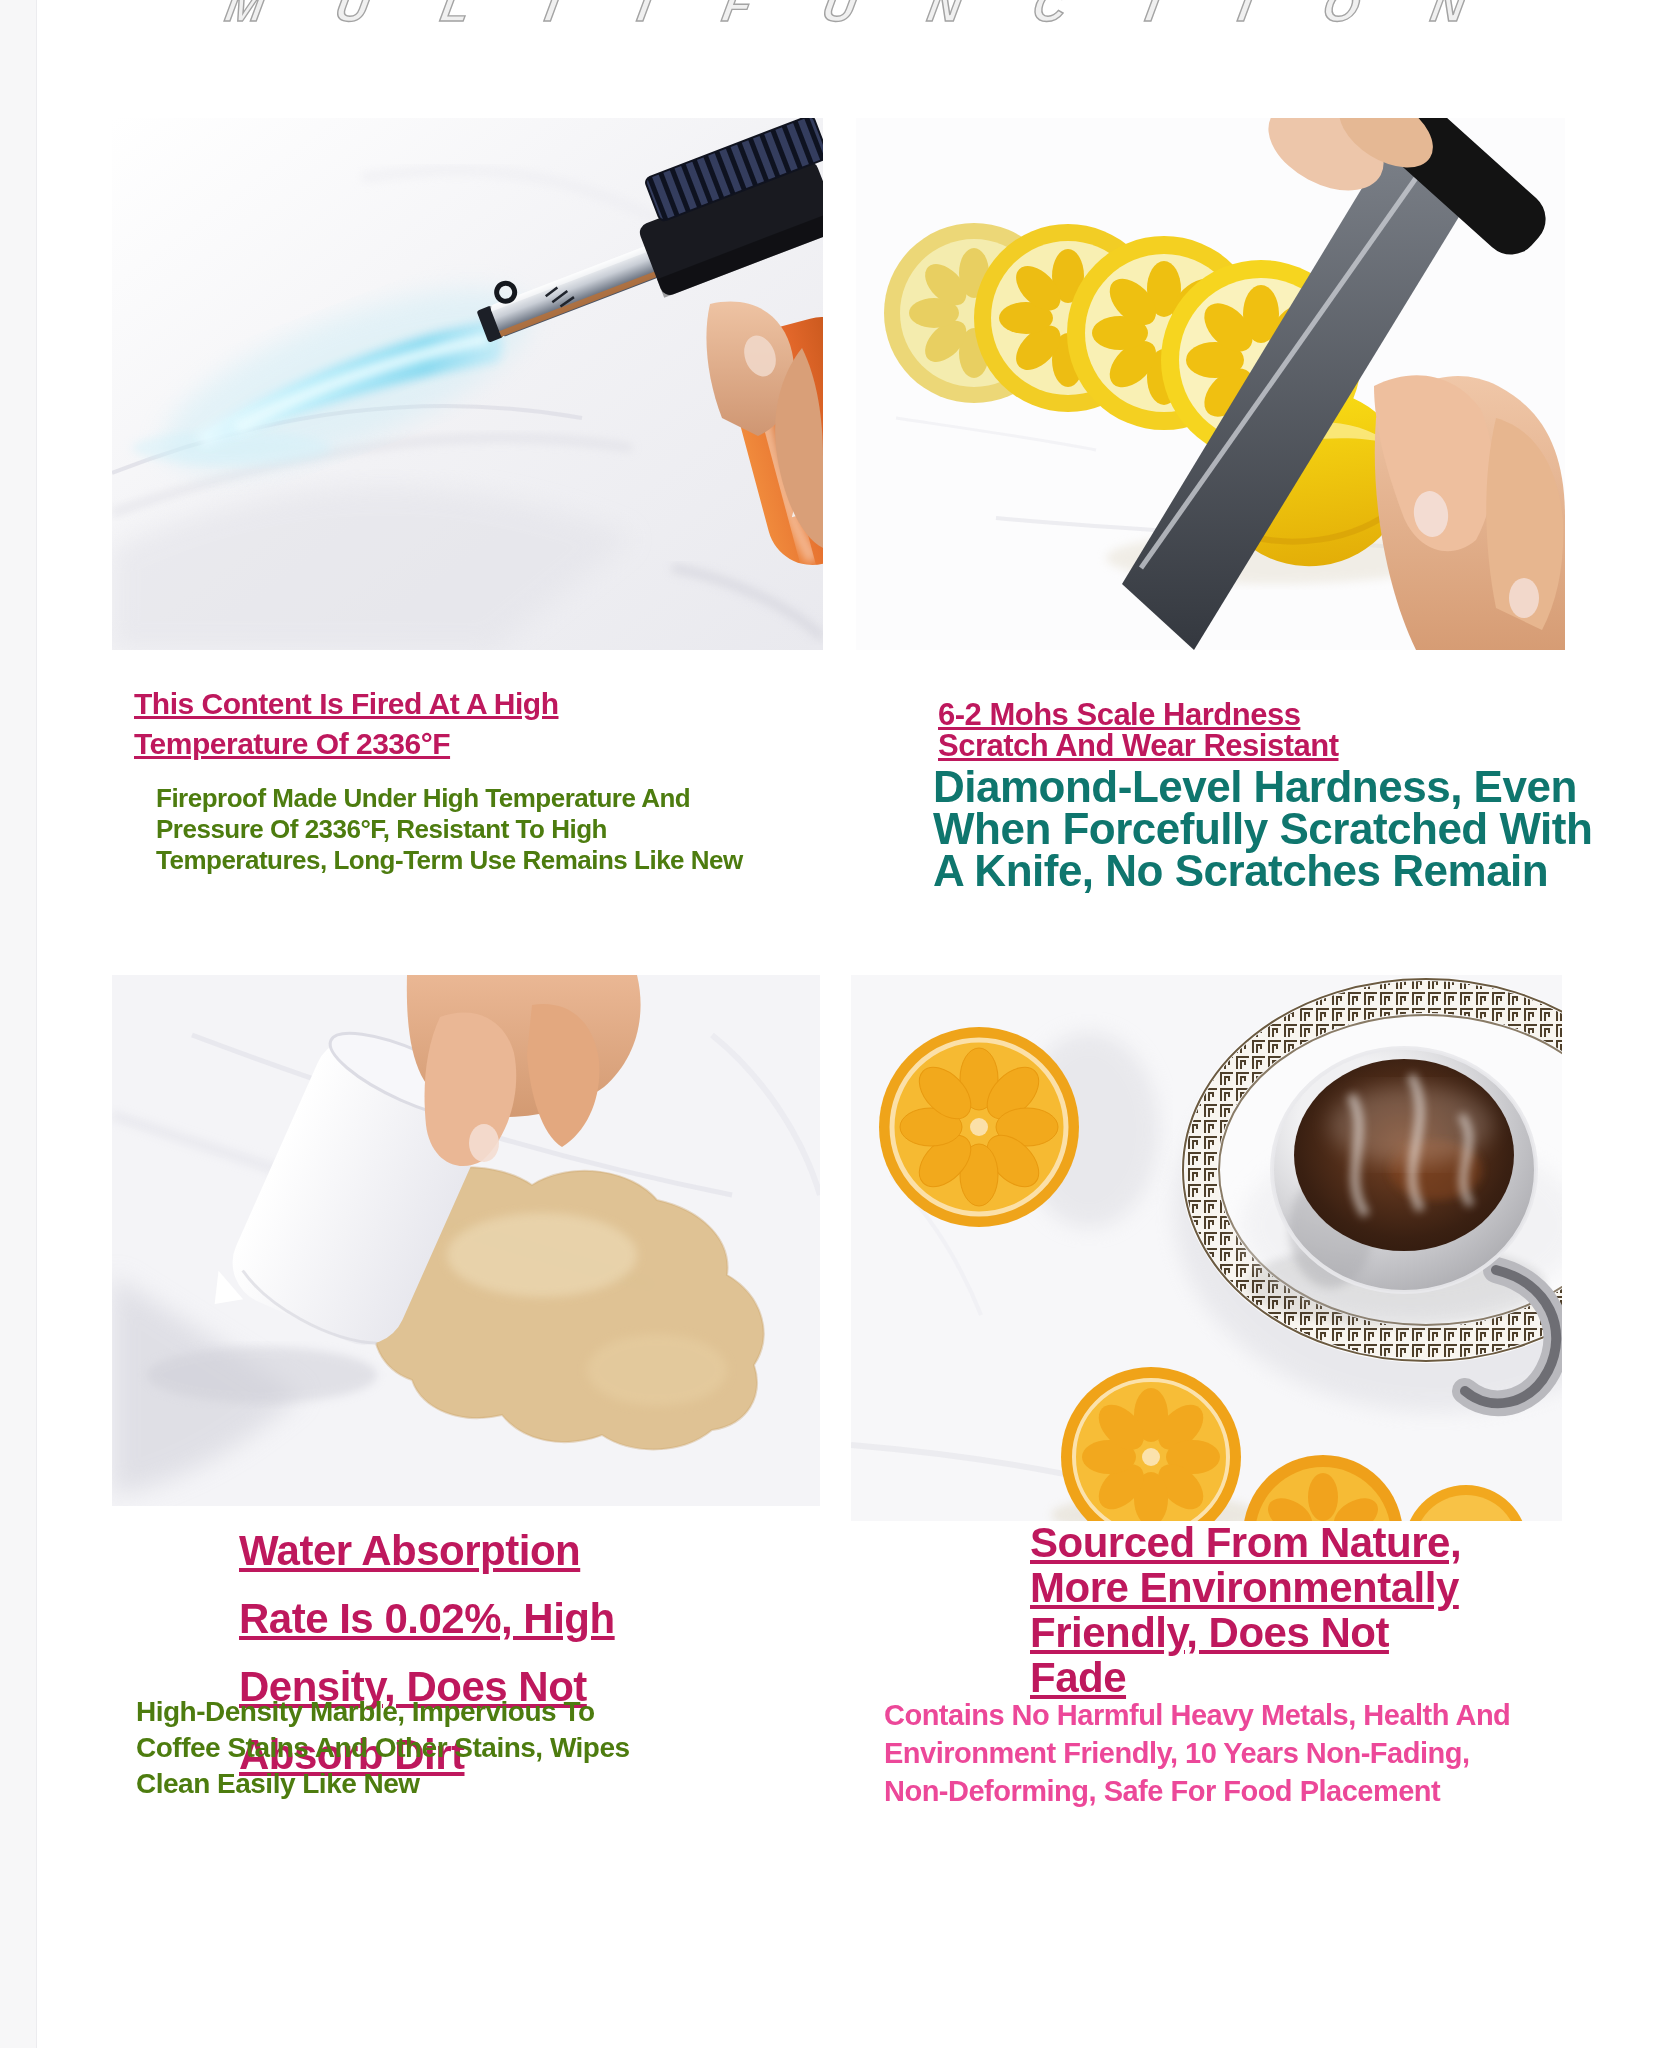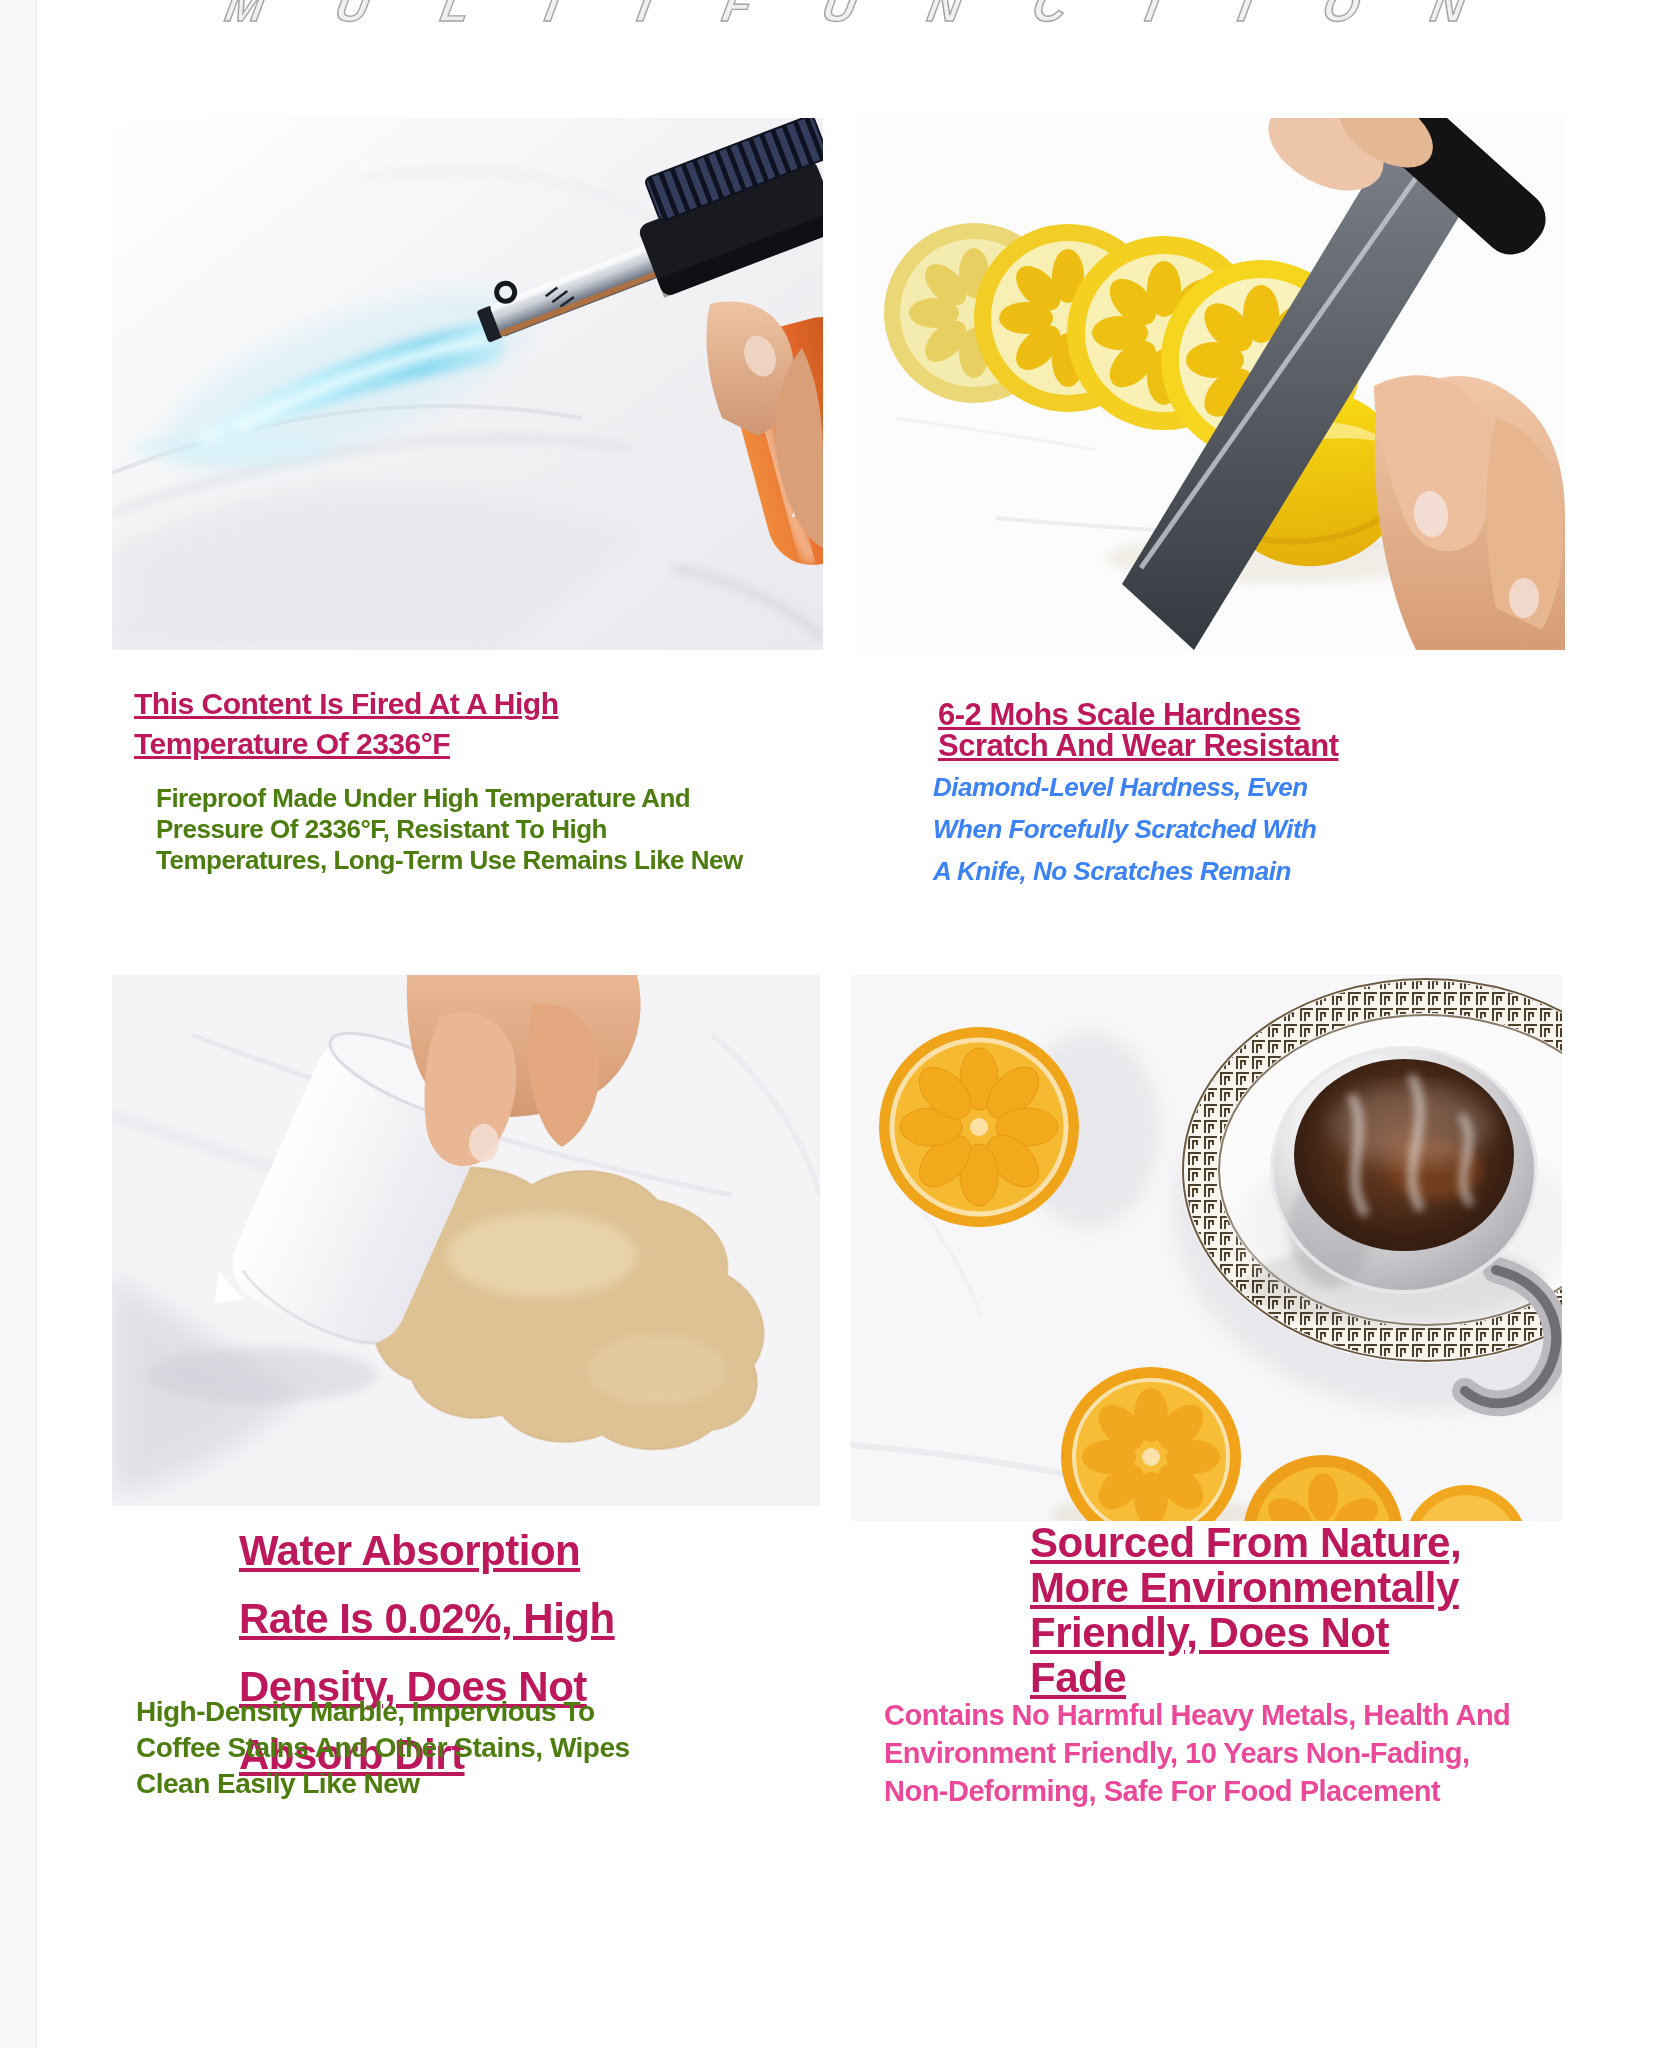--- a/index.html
+++ b/index.html
@@ -33,21 +33,21 @@
   .photo-tea    {left:851px;top:975px;width:711px;height:546px;}
   .txt{
     position:absolute;margin:0;font-weight:700;white-space:pre-line;
     letter-spacing:-0.5px;
   }
   .title{color:#be185d;text-decoration:underline;}
   .desc{color:#4d7c0f;}
   .t1{left:134px;top:684px;font-size:30px;line-height:40px;}
   .d1{left:156px;top:783px;font-size:26px;line-height:31px;}
   .t2{left:938px;top:699px;font-size:31px;line-height:31px;}
-  .d2{left:933px;top:766px;font-size:26px;line-height:42px;color:#3b82f6;font-style:italic;}
+  .d2{left:933px;top:766px;font-size:44px;line-height:42px;color:#0f766e;}
   .t3{left:239px;top:1517px;font-size:42px;line-height:68px;}
   .d3{left:136px;top:1694px;font-size:28px;line-height:36px;}
   .t4{left:994px;top:1520px;font-size:42px;line-height:45px;margin-left:36px;}
   .d4{left:884px;top:1696px;font-size:29px;line-height:38px;color:#ec4899;}
 </style>
 </head>
 <body>
 
 <div class="page">
 

